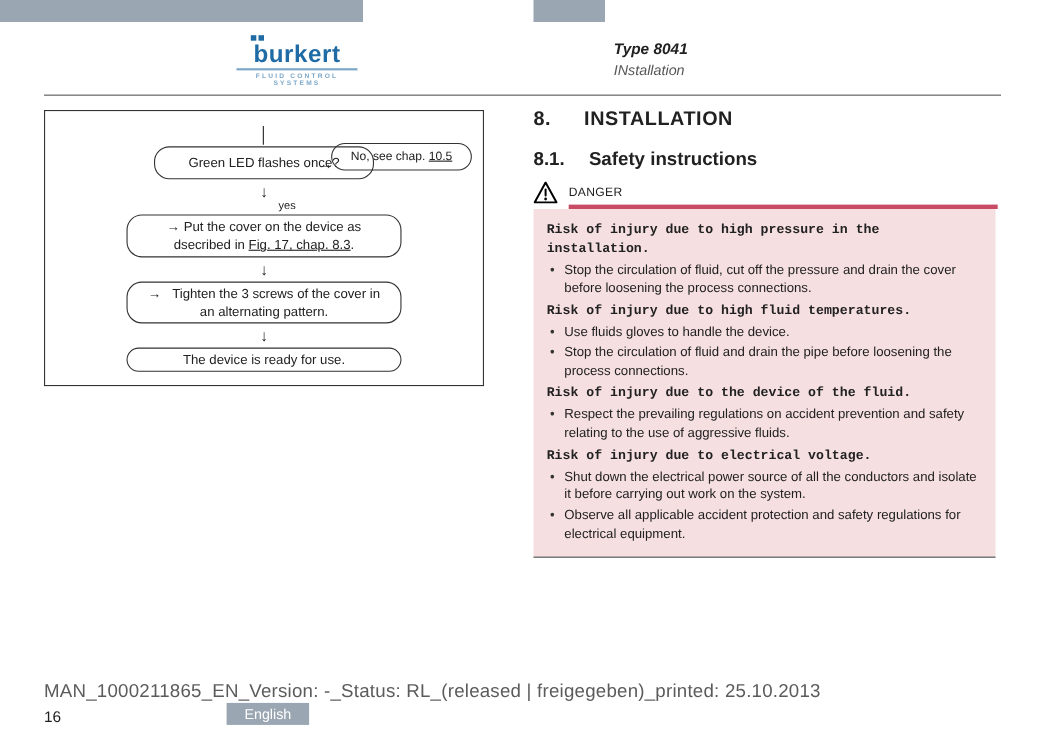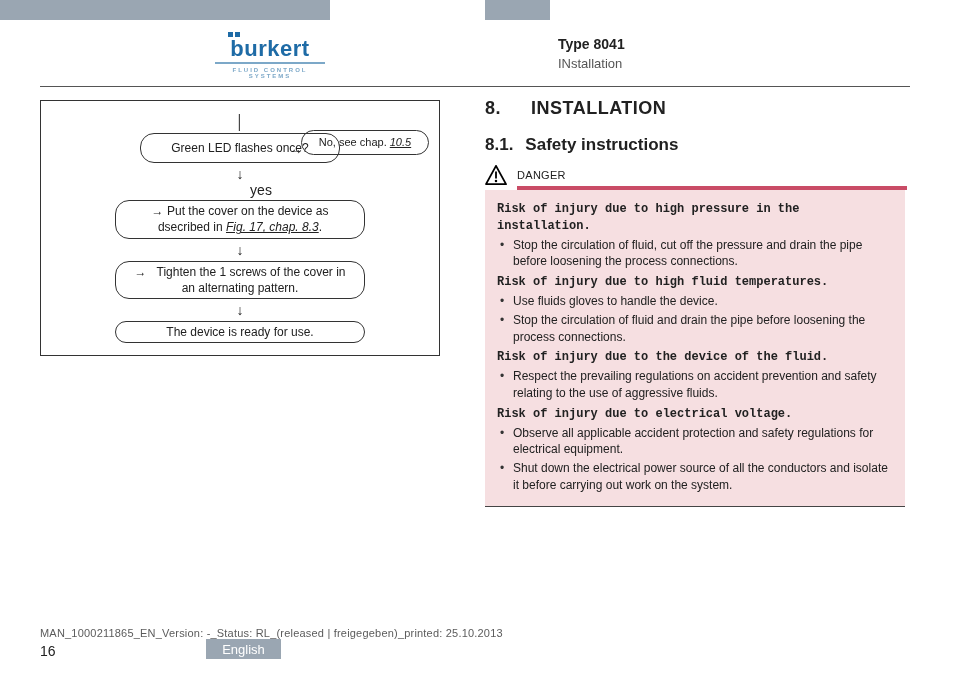--- a/index.html
+++ b/index.html
@@ -73,20 +73,21 @@
     color: var(--brand-accent);
     font-weight: 700;
     border-top: 2px solid var(--brand-accent);
     padding-top: 3px;
     margin-top: 2px;
   }
   .header-right {
     position: absolute;
     left: 558px; top: 8px;
     font-size: 14px;
+    font-style: italic;
   }
   .header-right .type-line { font-weight: 700; margin-bottom: 4px; }
   .header-right .sect-line { color: #555; font-size: 13px; }
   .hr-top {
     position: absolute;
     top: 86px; left: 40px;
     width: 870px; height: 1px;
     background: #555;
   }
 
@@ -130,51 +131,51 @@
     padding: 4px 6px;
     margin-left: 0;
   }
   .flow-arrow-v {
     font-size: 14px;
     line-height: 1;
     padding: 4px 0;
     text-align: center;
   }
   .flow-label {
-    font-size: 14px;
+    font-size: 10px;
     padding-left: 6px;
     margin-top: -3px;
     margin-bottom: 2px;
     align-self: center;
     transform: translateX(18px);
   }
   .flow-harrow {
     position: absolute;
     left: 248px; top: 40px;
     font-size: 14px;
   }
   .flow-side-wrap {
     position: absolute;
     left: 260px; top: 29px;
   }
-  .link-u { text-decoration: underline; font-style: italic; }
+  .link-u { text-decoration: underline; }
   .arrow-inline { font-family: Arial, sans-serif; }
 
   
   .sec-title {
     font-size: 18px; font-weight: 700;
     letter-spacing: 0.5px;
     display: flex;
     gap: 30px;
     margin-bottom: 16px;
   }
   .sub-title {
     font-size: 17px; font-weight: 700;
     display: flex;
-    gap: 12px;
+    gap: 22px;
     margin-bottom: 10px;
   }
   .danger-row {
     display: flex; align-items: center; gap: 10px;
     margin-bottom: 3px;
   }
   .danger-icon {
     width: 22px; height: 20px;
     display: inline-flex;
     align-items: center; justify-content: center;
@@ -222,21 +223,21 @@
     display: flex; align-items: center; justify-content: center;
   }
   .page-num {
     position: absolute;
     left: 40px; bottom: 14px;
     font-size: 14px;
   }
   .print-line {
     position: absolute;
     left: 40px; bottom: 34px;
-    font-size: 11px; color: var(--gray-text);
+    font-size: 17px; color: var(--gray-text);
     letter-spacing: 0.2px;
   }
 </style>
 </head>
 <body>
 
 <div class="page">
   <div class="top-bar-left"></div>
   <div class="top-bar-right"></div>
 
@@ -269,21 +270,21 @@
         <div class="flow-arrow-v">↓</div>
         <div class="flow-label">yes</div>
 
         <div class="flow-box">
           <span class="arrow-inline">→ </span><span>Put the cover on the device as dsecribed in </span><span class="link-u">Fig. 17, chap. 8.3</span><span>.</span>
         </div>
 
         <div class="flow-arrow-v">↓</div>
 
         <div class="flow-box">
-          <span class="arrow-inline">→ &nbsp;&nbsp;</span><span>Tighten the 1 screws of the cover in an alternating pattern.</span>
+          <span class="arrow-inline">→ &nbsp;&nbsp;</span><span>Tighten the 3 screws of the cover in an alternating pattern.</span>
         </div>
 
         <div class="flow-arrow-v">↓</div>
 
         <div class="flow-box">The device is ready for use.</div>
       </div>
 
       <div class="flow-harrow">→</div>
       <div class="flow-side-wrap">
         <div class="flow-box side">
@@ -312,35 +313,35 @@
           <circle cx="12" cy="17.5" r="1.4" fill="#000"></circle>
         </svg>
       </span>
       <span class="danger-label">DANGER</span>
     </div>
     <div class="danger-underbar"></div>
 
     <div class="danger-box">
       <p class="bh">Risk of injury due to high pressure in the installation.</p>
       <ul>
-        <li>Stop the circulation of fluid, cut off the pressure and drain the pipe before loosening the process connections.</li>
+        <li>Stop the circulation of fluid, cut off the pressure and drain the cover before loosening the process connections.</li>
       </ul>
       <p class="bh">Risk of injury due to high fluid temperatures.</p>
       <ul>
         <li>Use fluids gloves to handle the device.</li>
         <li>Stop the circulation of fluid and drain the pipe before loosening the process connections.</li>
       </ul>
       <p class="bh">Risk of injury due to the device of the fluid.</p>
       <ul>
         <li>Respect the prevailing regulations on accident prevention and safety relating to the use of aggressive fluids.</li>
       </ul>
       <p class="bh">Risk of injury due to electrical voltage.</p>
       <ul>
+        <li>Shut down the electrical power source of all the conductors and isolate it before carrying out work on the system.</li>
         <li>Observe all applicable accident protection and safety regulations for electrical equipment.</li>
-        <li>Shut down the electrical power source of all the conductors and isolate it before carrying out work on the system.</li>
       </ul>
     </div>
     <div class="danger-bottombar"></div>
   </div>
 
   <div class="print-line">MAN_1000211865_EN_Version: -_Status: RL_(released | freigegeben)_printed: 25.10.2013</div>
   <div class="page-num">16</div>
   <div class="footer-bar">English</div>
 </div>
 

